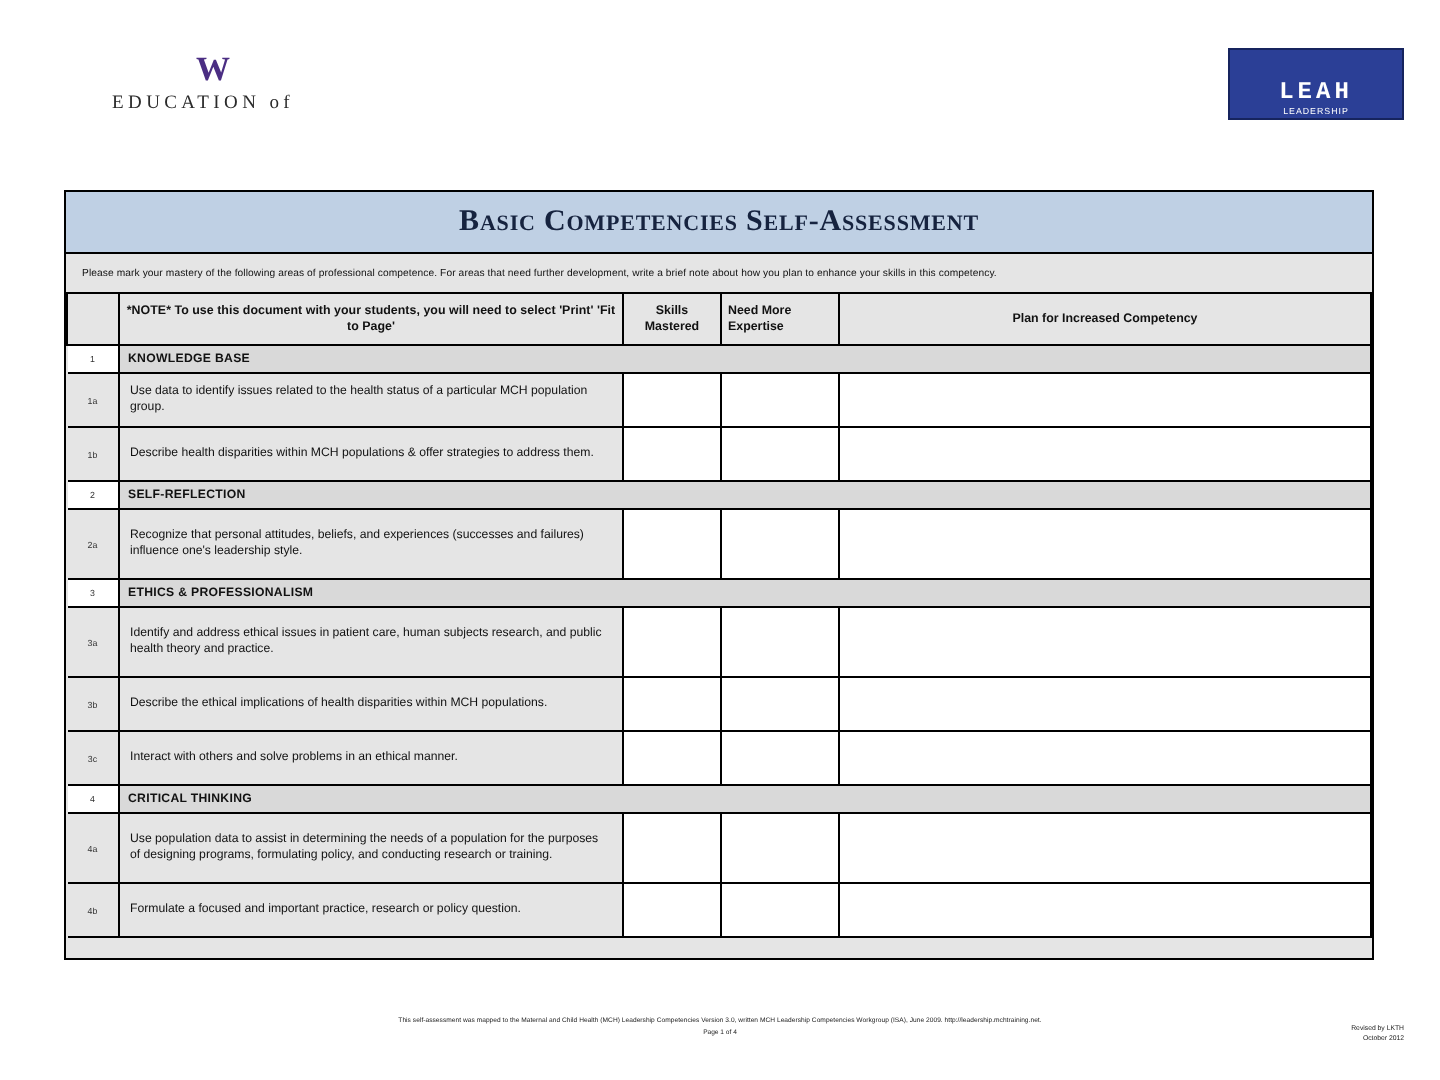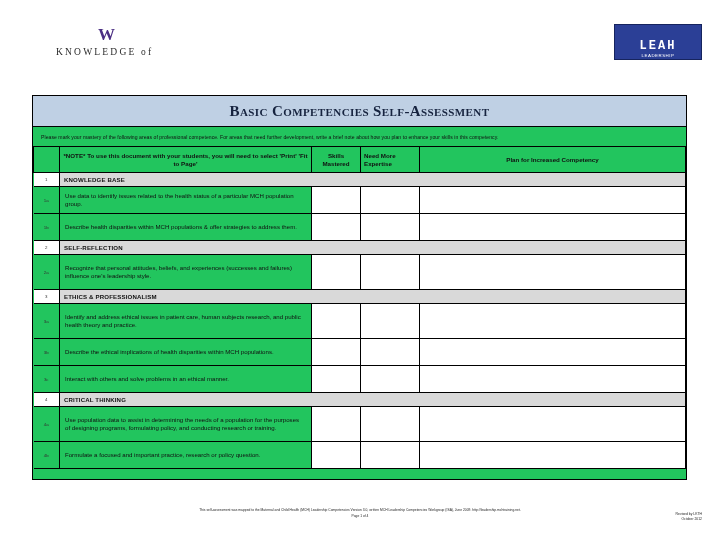--- a/index.html
+++ b/index.html
@@ -51,21 +51,21 @@
   .leah-l2{font-size:4.4px;letter-spacing:.5px;line-height:6px;}
   .leah-l3{font-size:4.4px;letter-spacing:.5px;line-height:6px;}
   .leah-l4{font-size:3.4px;letter-spacing:.4px;line-height:5px;
            background:#16245e;margin-top:1px;}
 
   
   .page{
     position:absolute;left:32px;top:95px;
     width:655px;height:385px;
     border:1.4px solid #000;
-    background:#22c55e;
+    background:#e5e5e5;
     box-sizing:border-box;
   }
 
   
   .title-band{
     height:30px;
     background:#bfd0e4;
     border-bottom:1px solid #000;
     display:flex;align-items:center;justify-content:center;
   }
@@ -169,21 +169,21 @@
     text-align:right;font-size:3.4px;color:#222;line-height:1.6;
   }
 </style>
 </head>
 <body>
 
 <div class="header">
 
   <div class="uw-logo">
     <div class="uw-mark">W</div>
-    <div class="uw-l1">KNOWLEDGE of</div>
+    <div class="uw-l1">EDUCATION of</div>
   </div>
 
   <div class="leah-logo">
     <div class="leah-l1">LEAH</div>
     <div class="leah-l2">LEADERSHIP</div>
     <div class="leah-l3">EDUCATION</div>
     <div class="leah-l4">ADOLESCENT HEALTH</div>
   </div>
 
 </div>

